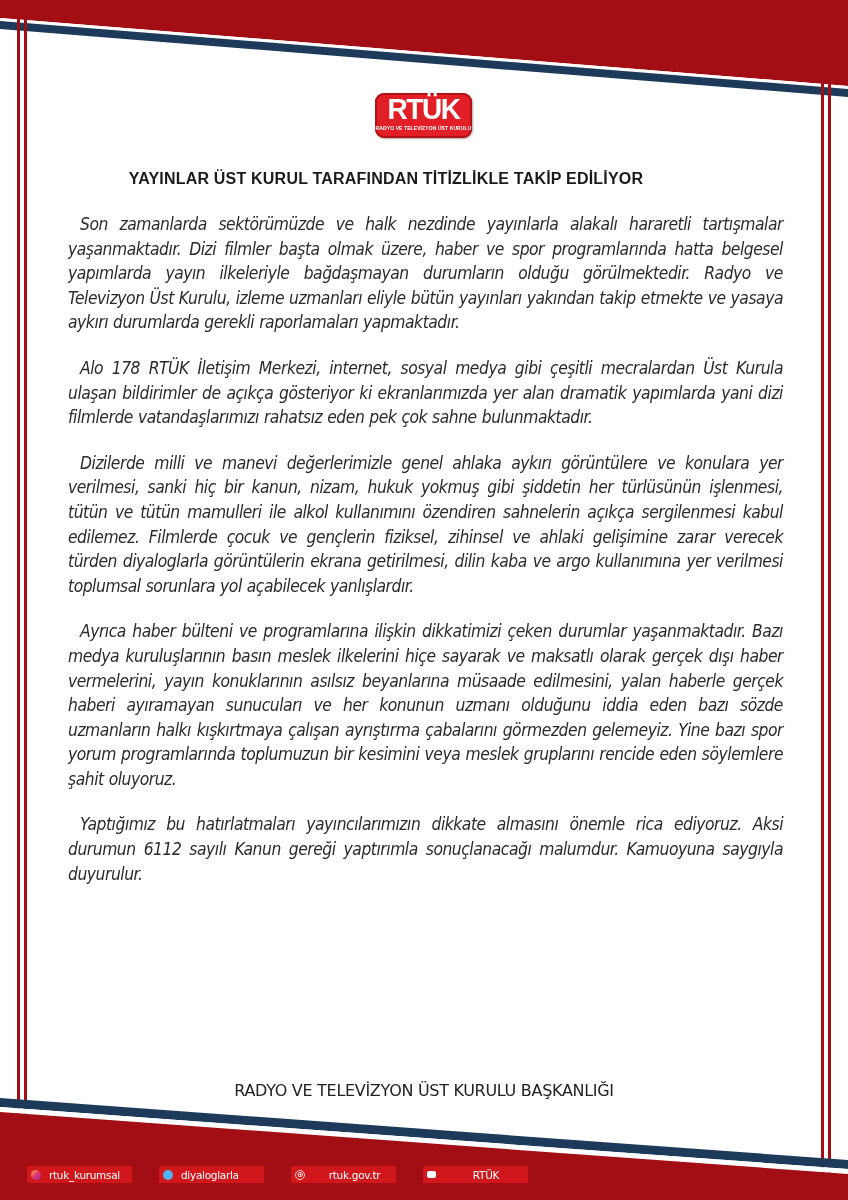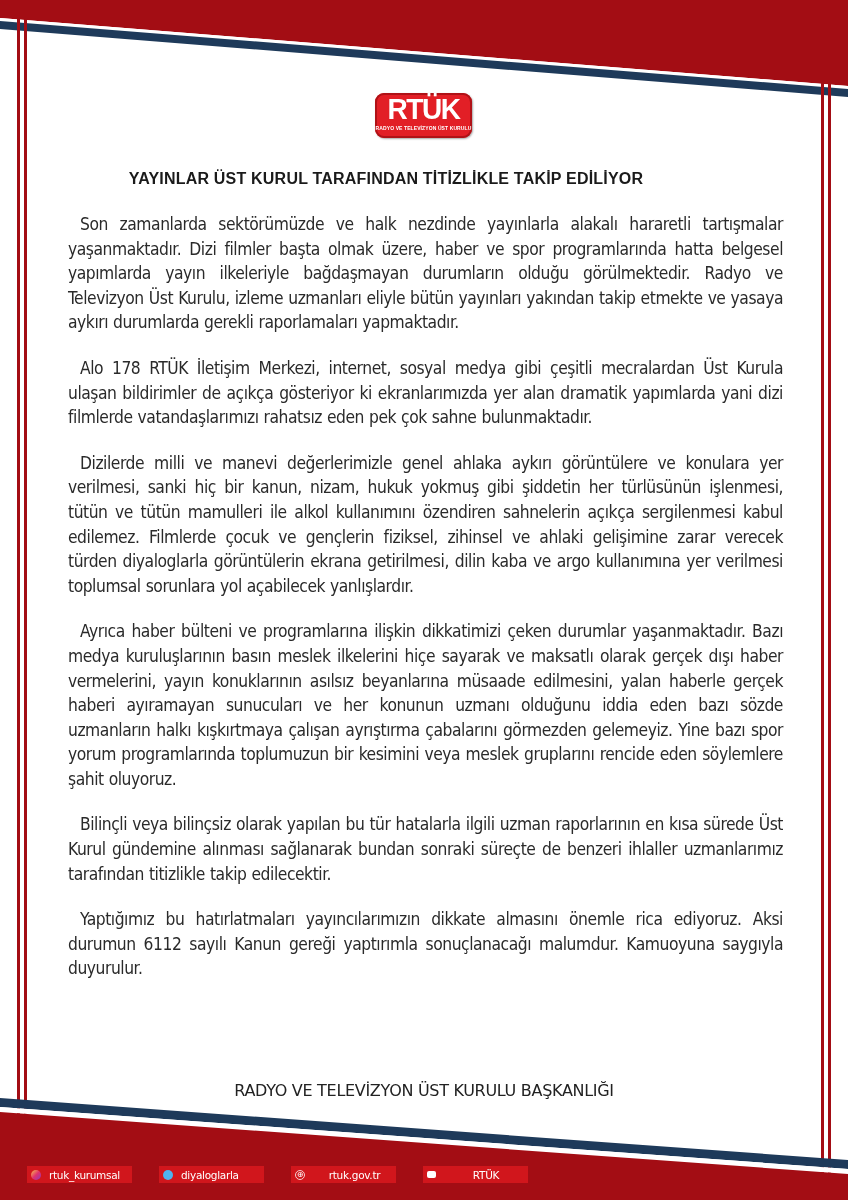--- a/index.html
+++ b/index.html
@@ -29,21 +29,21 @@
       position: absolute; left: 0; width: 772px; top: 170px; text-align: center;
       font-family: "Liberation Sans", sans-serif; font-weight: bold; font-size: 16px;
       letter-spacing: 0.2px; color: #1a1a1a;
     }
     .body {
       position: absolute; left: 68px; width: 715px; top: 212px;
       font-size: 17.3px; line-height: 24.6px; color: #2a2a2a;
       text-align: justify; letter-spacing: -0.45px; word-spacing: 0.5px;
       font-stretch: condensed;
     }
-    .body p { margin: 0 0 21px 0; text-indent: 12px; }
+    .body p { margin: 0 0 21px 0; text-indent: 12px; font-style: italic; }
     .signature {
       position: absolute; left: 0; width: 848px; top: 1081px; text-align: center;
       font-size: 16px; letter-spacing: -0.3px; color: #222;
       font-family: "DejaVu Sans", sans-serif;
     }
     .footer {
       position: absolute; left: 27px; top: 1166px; display: flex; gap: 27px;
     }
     .pill {
       display: flex; align-items: center; width: 105px; height: 17px;
@@ -91,21 +91,20 @@
   <span class="logo-sub">RADYO VE TELEVİZYON ÜST KURULU</span>
 </div>
 
 <div class="title">YAYINLAR ÜST KURUL TARAFINDAN TİTİZLİKLE TAKİP EDİLİYOR</div>
 
 <div class="body">
   <p>Son zamanlarda sektörümüzde ve halk nezdinde yayınlarla alakalı hararetli tartışmalar yaşanmaktadır. Dizi filmler başta olmak üzere, haber ve spor programlarında hatta belgesel yapımlarda yayın ilkeleriyle bağdaşmayan durumların olduğu görülmektedir. Radyo ve Televizyon Üst Kurulu, izleme uzmanları eliyle bütün yayınları yakından takip etmekte ve yasaya aykırı durumlarda gerekli raporlamaları yapmaktadır.</p>
   <p>Alo 178 RTÜK İletişim Merkezi, internet, sosyal medya gibi çeşitli mecralardan Üst Kurula ulaşan bildirimler de açıkça gösteriyor ki ekranlarımızda yer alan dramatik yapımlarda yani dizi filmlerde vatandaşlarımızı rahatsız eden pek çok sahne bulunmaktadır.</p>
   <p>Dizilerde milli ve manevi değerlerimizle genel ahlaka aykırı görüntülere ve konulara yer verilmesi, sanki hiç bir kanun, nizam, hukuk yokmuş gibi şiddetin her türlüsünün işlenmesi, tütün ve tütün mamulleri ile alkol kullanımını özendiren sahnelerin açıkça sergilenmesi kabul edilemez. Filmlerde çocuk ve gençlerin fiziksel, zihinsel ve ahlaki gelişimine zarar verecek türden diyaloglarla görüntülerin ekrana getirilmesi, dilin kaba ve argo kullanımına yer verilmesi toplumsal sorunlara yol açabilecek yanlışlardır.</p>
   <p>Ayrıca haber bülteni ve programlarına ilişkin dikkatimizi çeken durumlar yaşanmaktadır. Bazı medya kuruluşlarının basın meslek ilkelerini hiçe sayarak ve maksatlı olarak gerçek dışı haber vermelerini, yayın konuklarının asılsız beyanlarına müsaade edilmesini, yalan haberle gerçek haberi ayıramayan sunucuları ve her konunun uzmanı olduğunu iddia eden bazı sözde uzmanların halkı kışkırtmaya çalışan ayrıştırma çabalarını görmezden gelemeyiz. Yine bazı spor yorum programlarında toplumuzun bir kesimini veya meslek gruplarını rencide eden söylemlere şahit oluyoruz.</p>
-  <p>Bilinçli veya bilinçsiz olarak yapılan bu tür hatalarla ilgili uzman raporlarının en kısa sürede Üst Kurul gündemine alınması sağlanarak bundan sonraki süreçte de benzeri ihlaller uzmanlarımız tarafından titizlikle takip edilecektir.</p>
   <p>Yaptığımız bu hatırlatmaları yayıncılarımızın dikkate almasını önemle rica ediyoruz. Aksi durumun 6112 sayılı Kanun gereği yaptırımla sonuçlanacağı malumdur. Kamuoyuna saygıyla duyurulur.</p>
 </div>
 
 <div class="signature">RADYO VE TELEVİZYON ÜST KURULU BAŞKANLIĞI</div>
 
 <div class="footer">
   <div class="pill">
     <span class="ic ic-instagram"></span>
     <span class="pill-label">rtuk_kurumsal</span>
   </div>

